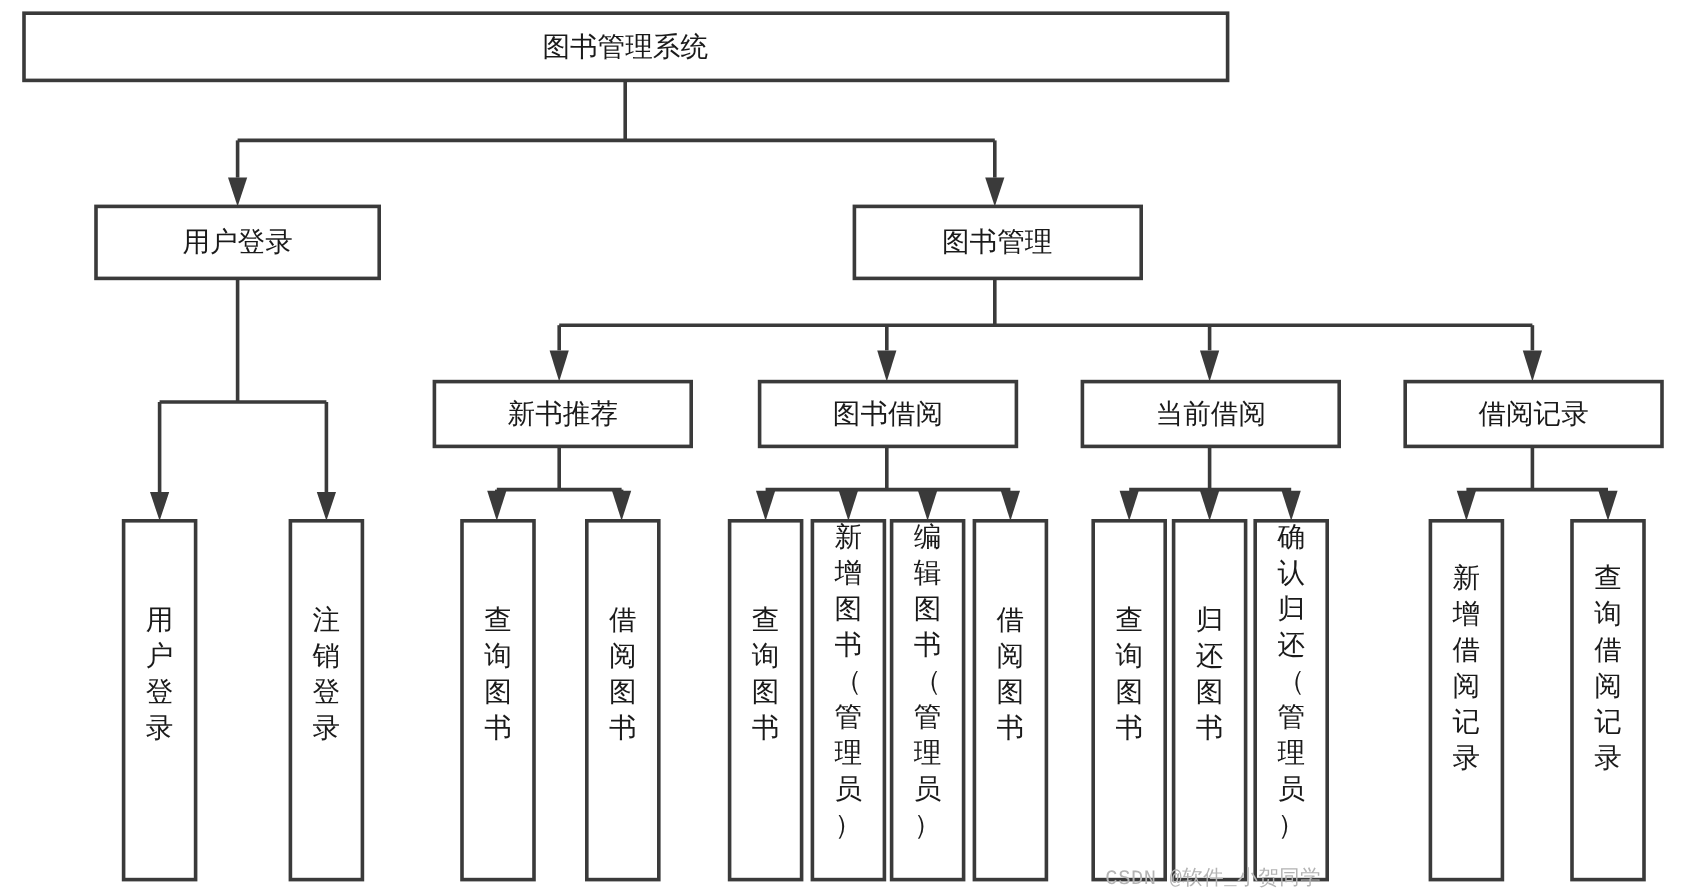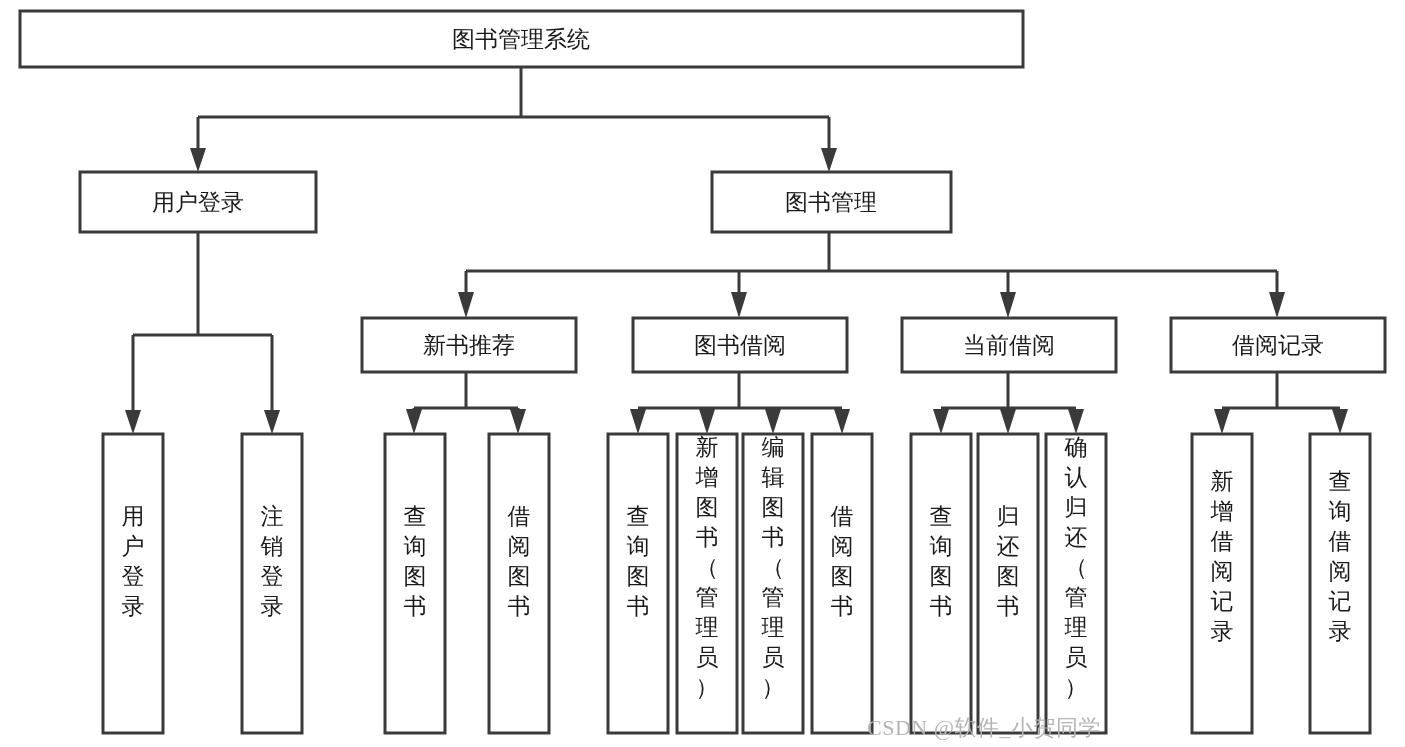--- a/index.html
+++ b/index.html
@@ -54,22 +54,22 @@
   .node-label-v {
     font-family: "DejaVu Sans", "Liberation Sans", sans-serif;
     font-size: 23px;
     fill: #1a1a1a;
     text-anchor: middle;
   }
   .watermark {
     position: absolute;
     right: 10px;
     bottom: 4px;
-    font-family: Liberation Serif, serif;
-    font-size: 22px;
+    font-family: Liberation Mono, monospace;
+    font-size: 17px;
     color: #b4b4b4;
     white-space: nowrap;
     letter-spacing: 0.5px;
   }
 </style>
 </head>
 <body>
 
 <div id="diagram-root">
 

